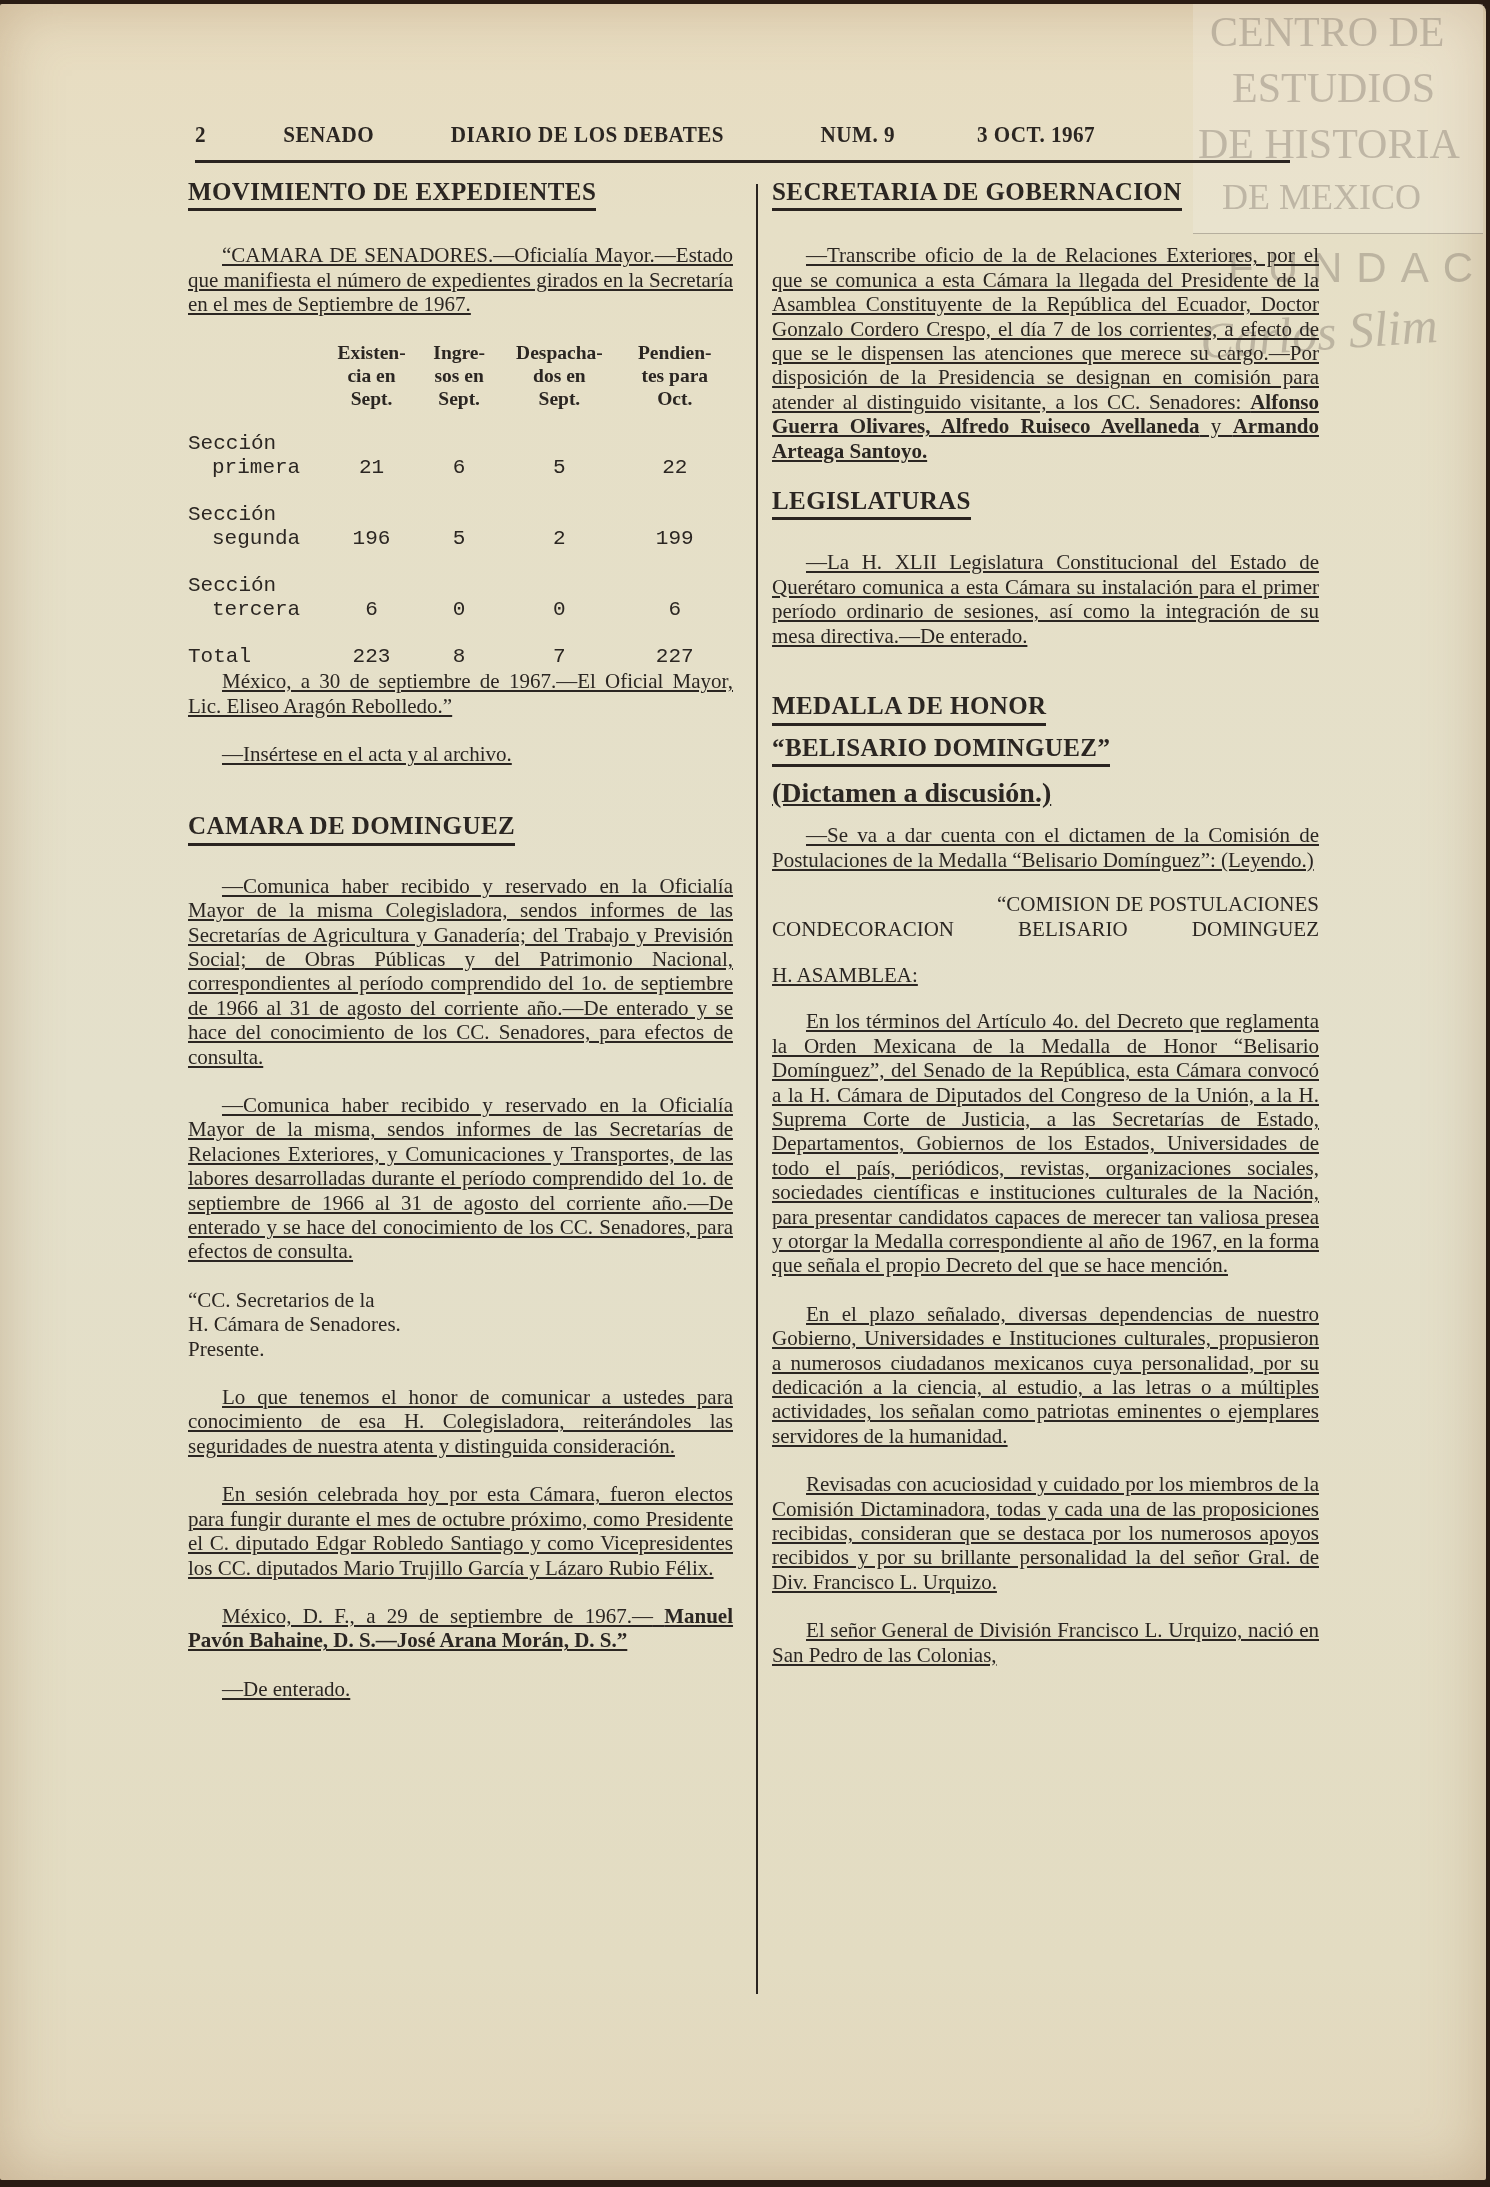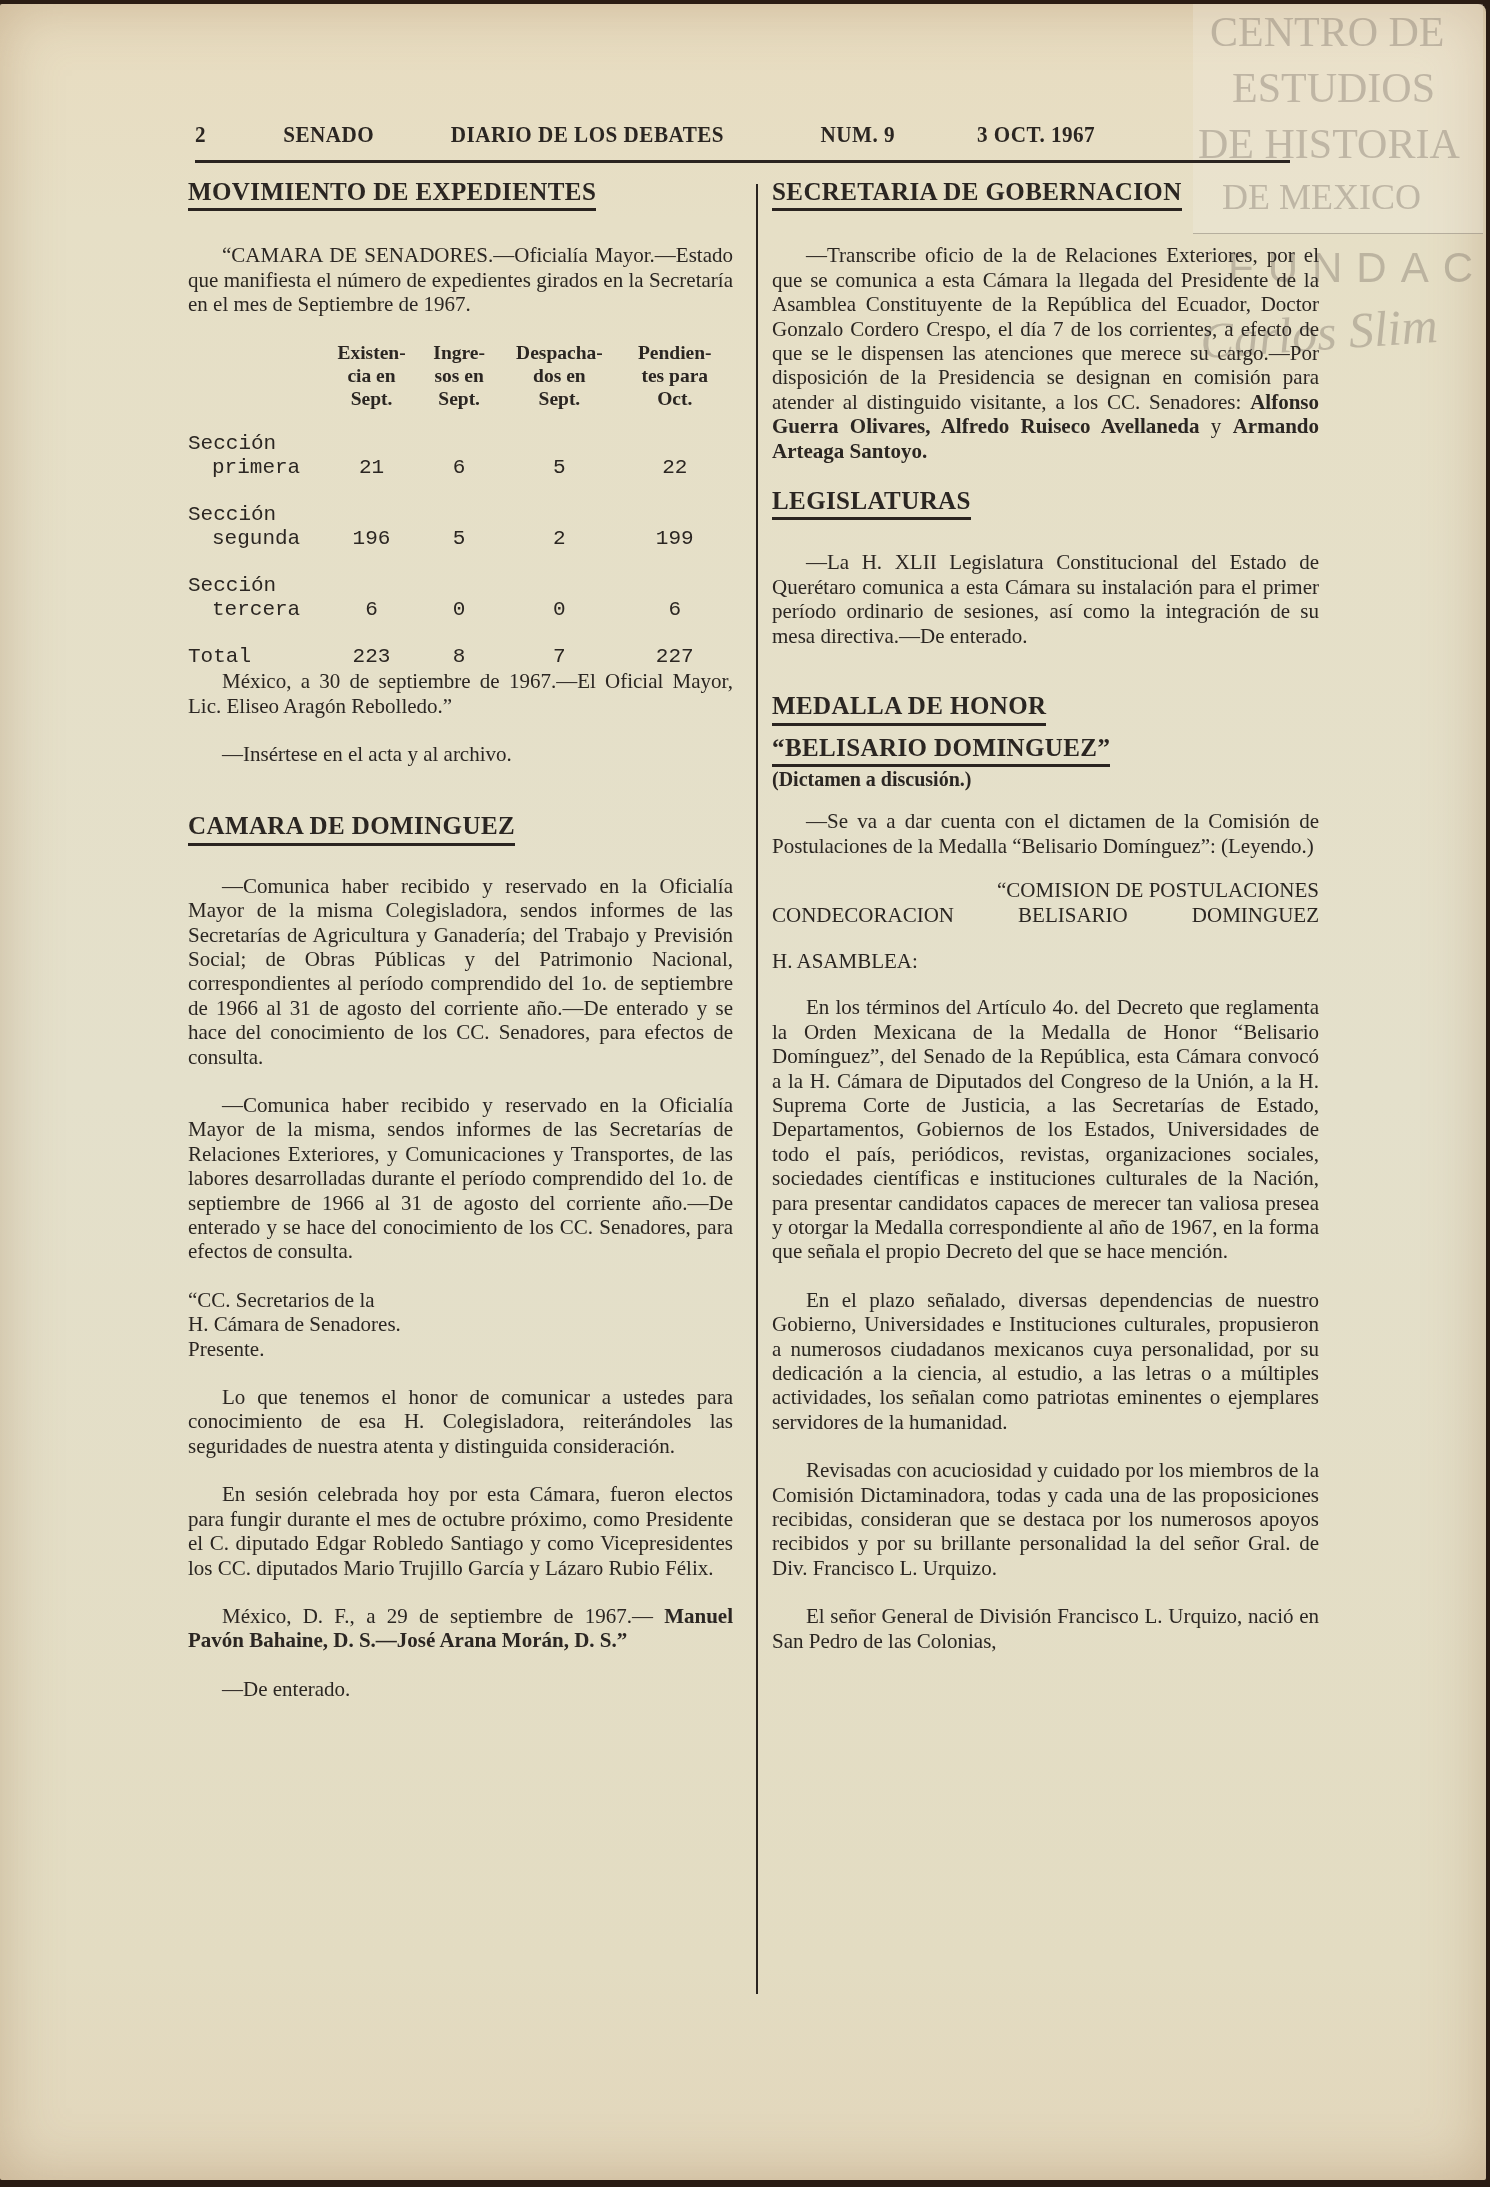--- a/index.html
+++ b/index.html
@@ -29,21 +29,21 @@
     position: absolute; left: 756px; top: 180px; width: 2px; height: 1810px;
     background: #2a2420;
   }
   .col { position: absolute; font-size: 21px; line-height: 24.4px; text-align: justify; }
   .col.left { left: 188px; top: 170px; width: 545px; }
   .col.right { left: 772px; top: 170px; width: 547px; }
   .heading {
     font-weight: bold; font-size: 25px; letter-spacing: 0.4px; display: inline-block;
     padding-bottom: 4px; border-bottom: 3px solid #2a2420; margin: 0; white-space: nowrap;
   }
-  p { margin: 0; }
+  p { margin: 0; text-decoration: underline; }
   .indent { text-indent: 34px; }
   .bold { font-weight: bold; }
   .center-right { text-align: right; }
   table.exp { border-collapse: collapse; font-size: 21px; width: 540px; }
   table.exp th { font-weight: bold; font-size: 19.5px; line-height: 23px; text-align: center; vertical-align: top; padding: 0 2px; }
   table.exp td { vertical-align: bottom; padding: 0; line-height: 24.5px; font-family: Liberation Mono, monospace; }
   table.exp td.num { text-align: center; }
   table.exp td.lbl { text-align: left; }
   .sub2 { padding-left: 24px; }
   .watermark {
@@ -162,21 +162,21 @@
     <h2 class="heading" style="margin-top:6px;">SECRETARIA DE GOBERNACION</h2>
     <p class="indent" style="margin-top:32px;">
       <span>—Transcribe oficio de la de Relaciones Exteriores, por el que se comunica a esta Cámara la llegada del Presidente de la Asamblea Constituyente de la República del Ecuador, Doctor Gonzalo Cordero Crespo, el día 7 de los corrientes, a efecto de que se le dispensen las atenciones que merece su cargo.—Por disposición de la Presidencia se designan en comisión para atender al distinguido visitante, a los CC. Senadores: </span><span class="bold">Alfonso Guerra Olivares, Alfredo Ruiseco Avellaneda</span><span> y </span><span class="bold">Armando Arteaga Santoyo.</span>
     </p>
 
     <h2 class="heading" style="margin-top:26px;">LEGISLATURAS</h2>
     <p class="indent" style="margin-top:30px;">—La H. XLII Legislatura Constitucional del Estado de Querétaro comunica a esta Cámara su instalación para el primer período ordinario de sesiones, así como la integración de su mesa directiva.—De enterado.</p>
 
     <h2 class="heading" style="margin-top:46px;">MEDALLA DE HONOR</h2><br>
     <h2 class="heading" style="margin-top:10px;">“BELISARIO DOMINGUEZ”</h2>
-    <p class="bold" style="font-size:20px;">(Dictamen a discusión.)</p>
+    <p class="bold" style="margin-top:14px;font-size:28px;">(Dictamen a discusión.)</p>
     <p class="indent" style="margin-top:18px;">—Se va a dar cuenta con el dictamen de la Comisión de Postulaciones de la Medalla “Belisario Domínguez”: (Leyendo.)</p>
     <div class="center-right" style="margin-top:20px;">“COMISION DE POSTULACIONES</div>
     <div style="text-align:justify;text-align-last:justify;">CONDECORACION BELISARIO DOMINGUEZ</div>
     <p style="margin-top:22px;">H. ASAMBLEA:</p>
     <p class="indent" style="margin-top:22px;">En los términos del Artículo 4o. del Decreto que reglamenta la Orden Mexicana de la Medalla de Honor “Belisario Domínguez”, del Senado de la República, esta Cámara convocó a la H. Cámara de Diputados del Congreso de la Unión, a la H. Suprema Corte de Justicia, a las Secretarías de Estado, Departamentos, Gobiernos de los Estados, Universidades de todo el país, periódicos, revistas, organizaciones sociales, sociedades científicas e instituciones culturales de la Nación, para presentar candidatos capaces de merecer tan valiosa presea y otorgar la Medalla correspondiente al año de 1967, en la forma que señala el propio Decreto del que se hace mención.</p>
     <p class="indent" style="margin-top:24px;">En el plazo señalado, diversas dependencias de nuestro Gobierno, Universidades e Instituciones culturales, propusieron a numerosos ciudadanos mexicanos cuya personalidad, por su dedicación a la ciencia, al estudio, a las letras o a múltiples actividades, los señalan como patriotas eminentes o ejemplares servidores de la humanidad.</p>
     <p class="indent" style="margin-top:24px;">Revisadas con acuciosidad y cuidado por los miembros de la Comisión Dictaminadora, todas y cada una de las proposiciones recibidas, consideran que se destaca por los numerosos apoyos recibidos y por su brillante personalidad la del señor Gral. de Div. Francisco L. Urquizo.</p>
     <p class="indent" style="margin-top:24px;">El señor General de División Francisco L. Urquizo, nació en San Pedro de las Colonias,</p>
   </div>
 </div>

